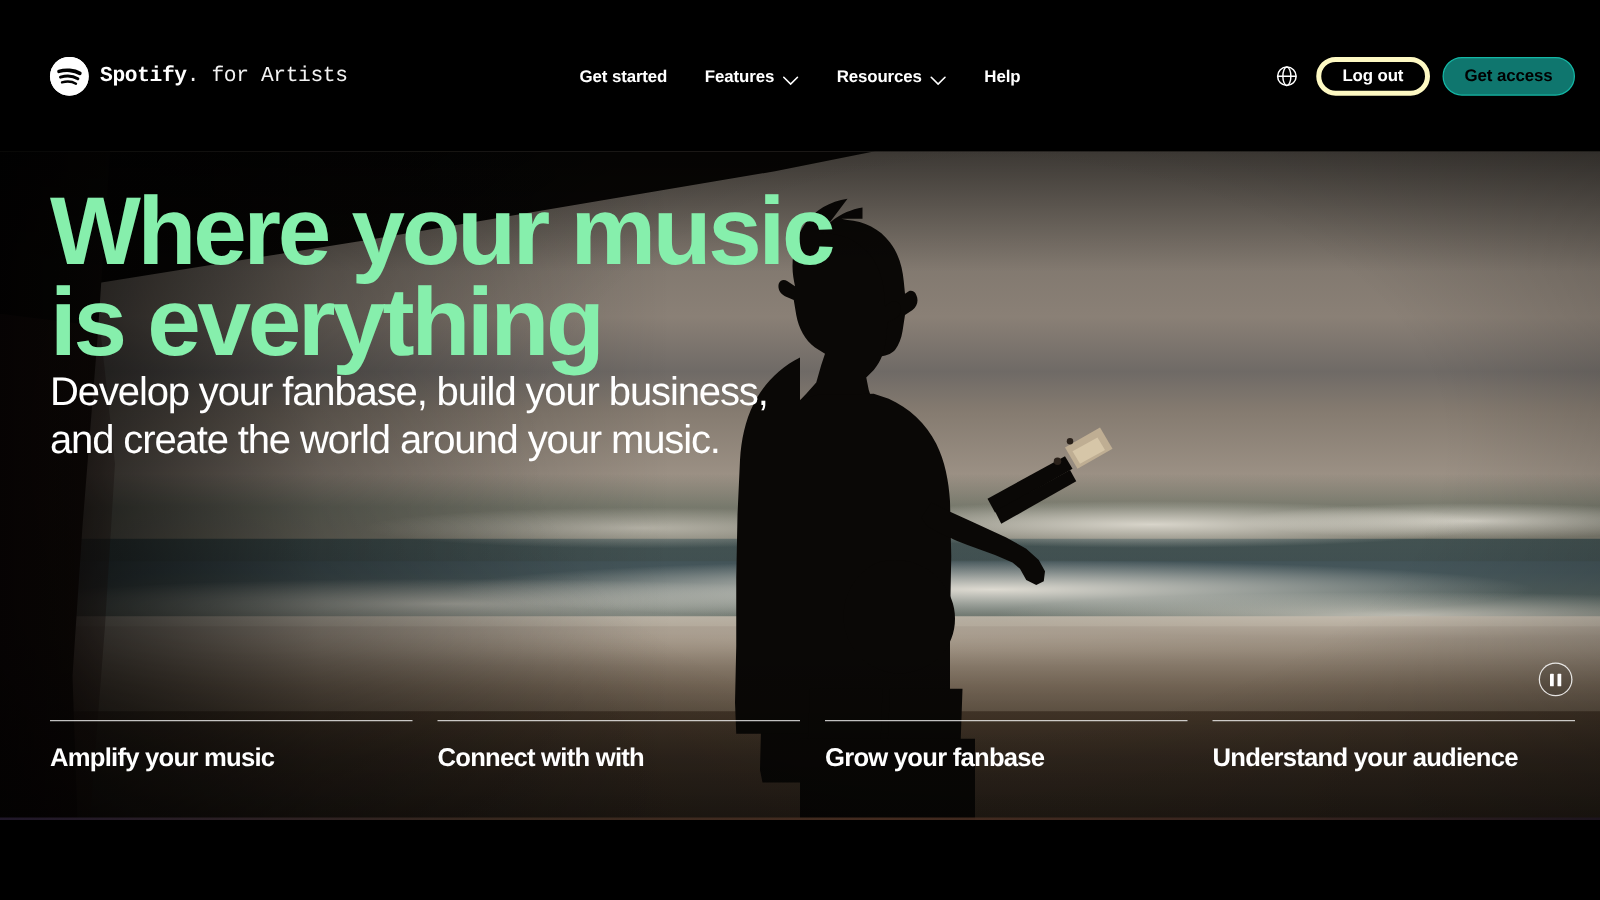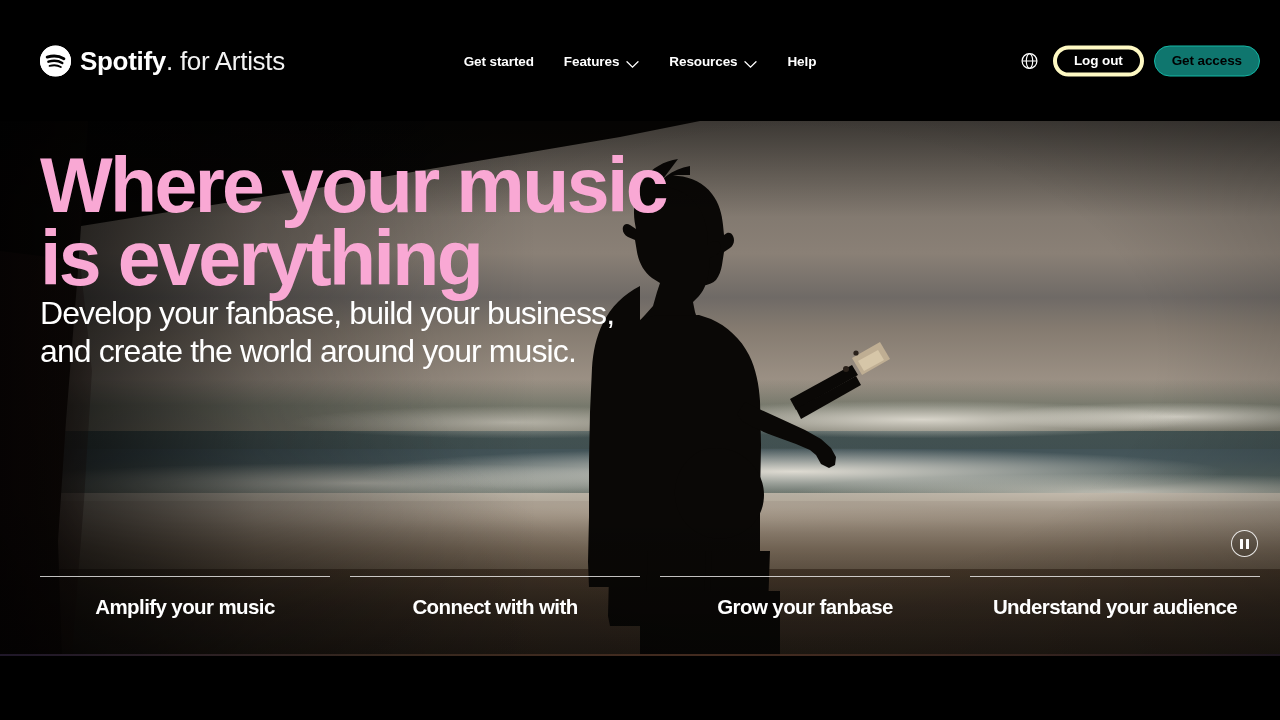--- a/index.html
+++ b/index.html
@@ -24,22 +24,22 @@
     transform:translateY(-50%);
     display:flex; align-items:center; gap:9px;
     cursor:pointer;
   }
   .brand-mark {
     width:31px; height:31px; border-radius:50%;
     background:#fff; position:relative; flex:none;
   }
   .brand-mark svg { position:absolute; left:0; top:0; }
   .brand-text {
-    font-size:26px; color:#fff; letter-spacing:-0.3px;
-    white-space:nowrap; line-height:1;
+    font-size:17px; color:#fff; letter-spacing:-0.3px;
+    white-space:nowrap; line-height:1;font-family:Liberation Mono, monospace;
   }
   .brand-text .b1 { font-weight:700; }
   .brand-text .b2 { font-weight:400; color:#f2f2f2; }
 
   .nav {
     position:absolute; left:0; right:0; top:50%;
     transform:translateY(-50%);
     display:flex; justify-content:center; align-items:center;
     gap:30px;
     pointer-events:none;
@@ -153,21 +153,21 @@
 
   
   .guitarist { position:absolute; left:0; top:0; width:1280px; height:535px; }
 
   
   .hero-copy {
     position:absolute; left:40px; top:28px;
     width:700px; z-index:10;
   }
   .headline {
-    color:#f9a8d4; font-weight:700;
+    color:#86efac; font-weight:700;
     font-size:77px; line-height:0.95;
     letter-spacing:-2.6px;
   }
   .subhead {
     color:#fff; font-weight:400;
     font-size:32px; line-height:1.18;
     letter-spacing:-0.9px;
     max-width:590px;
   }
 
@@ -183,21 +183,21 @@
   .pause-btn i {
     display:block; width:3px; height:10px;
     background:#fff; border-radius:.5px;
   }
 
   
   .tabs {
     position:absolute; left:40px; right:20px; top:455px;
     display:flex; gap:20px; z-index:15;
   }
-  .tab { flex:1 1 0; cursor:pointer; min-width:0;text-align:center; }
+  .tab { flex:1 1 0; cursor:pointer; min-width:0; }
   .tab-rule {
     height:1px; width:100%;
     background:rgba(255,255,255,.75);
   }
   .tab-label {
     margin-top:17px; color:#fff;
     font-size:20.5px; font-weight:700;
     letter-spacing:-0.6px; line-height:1.28;
   }
 

